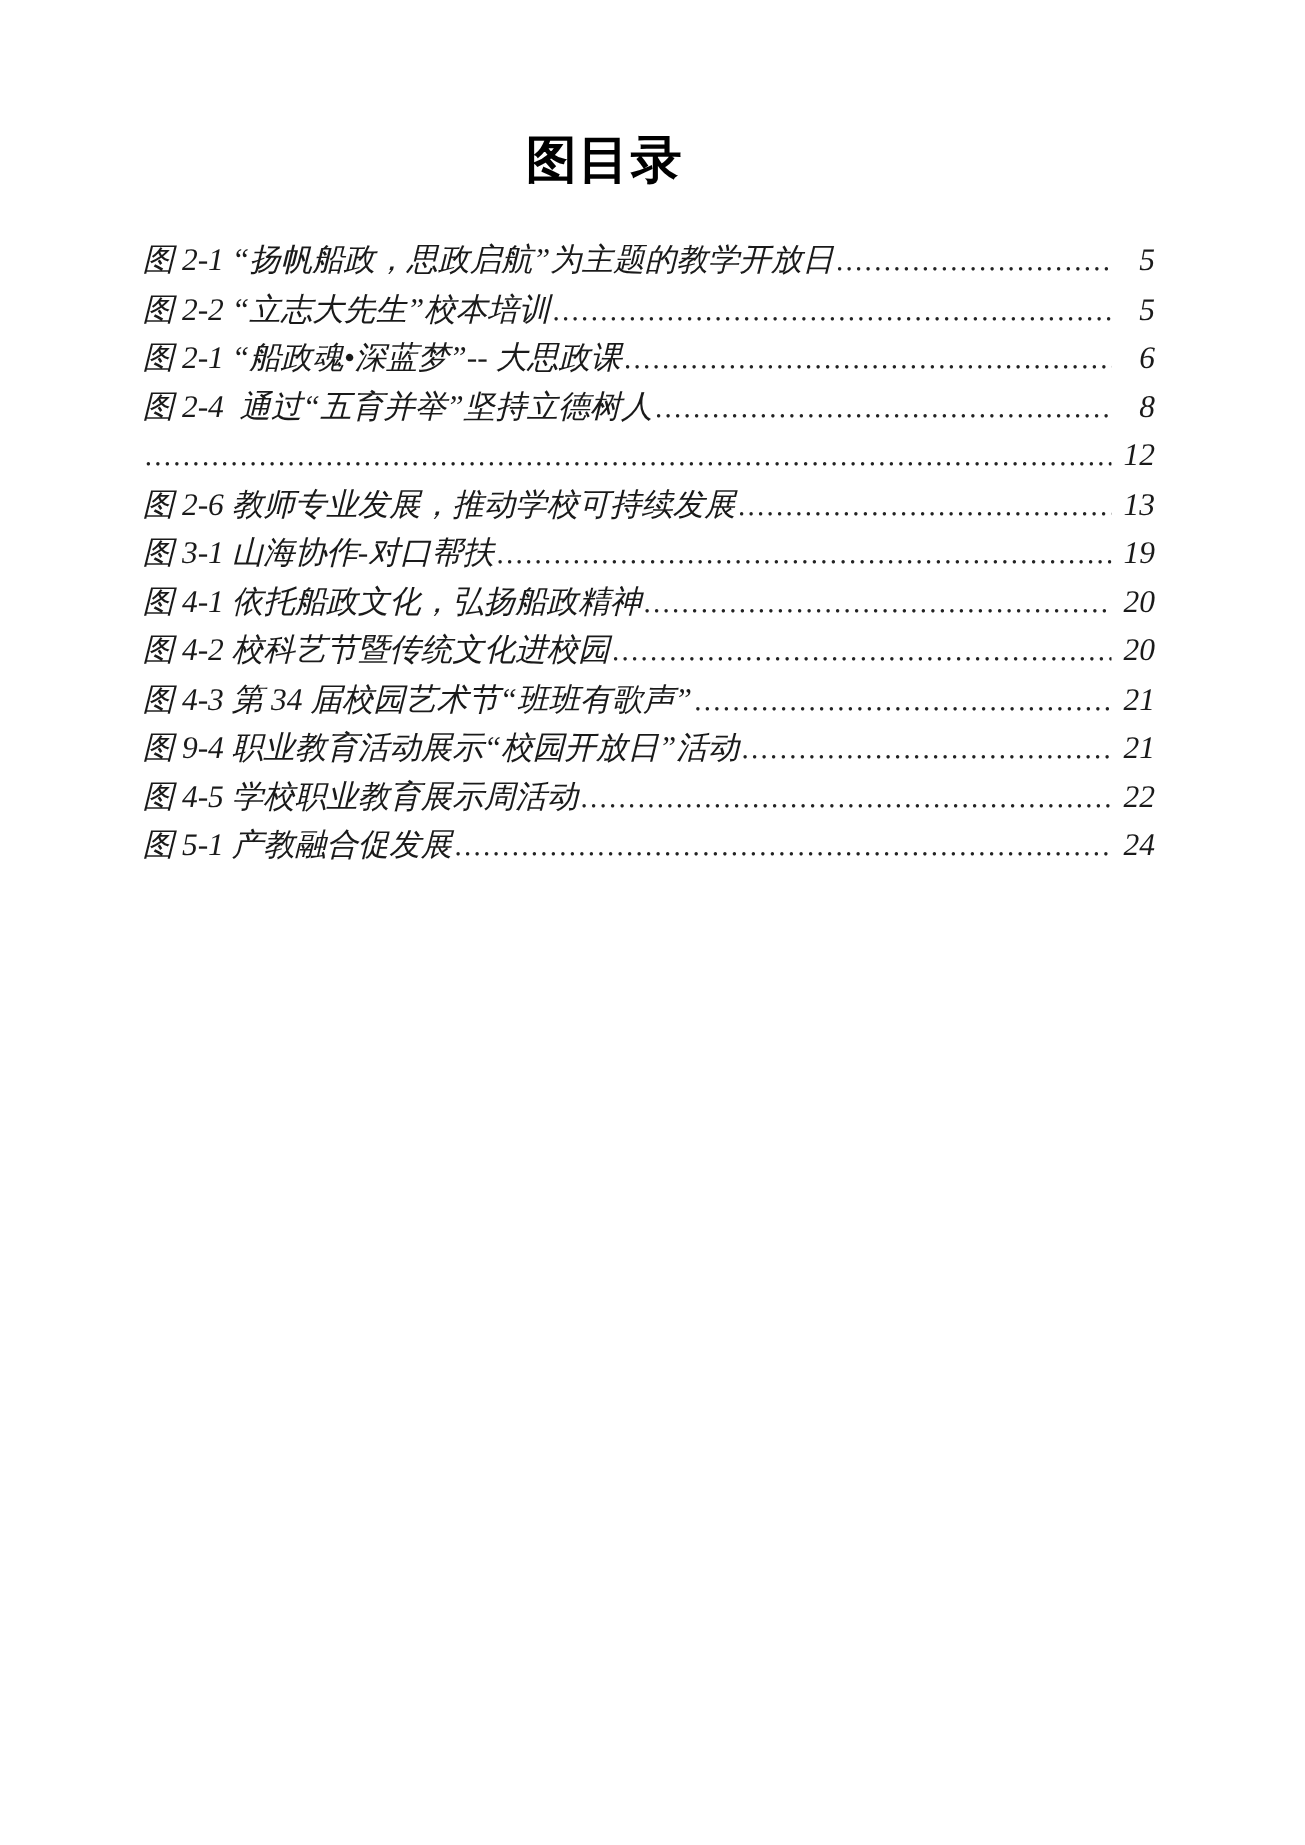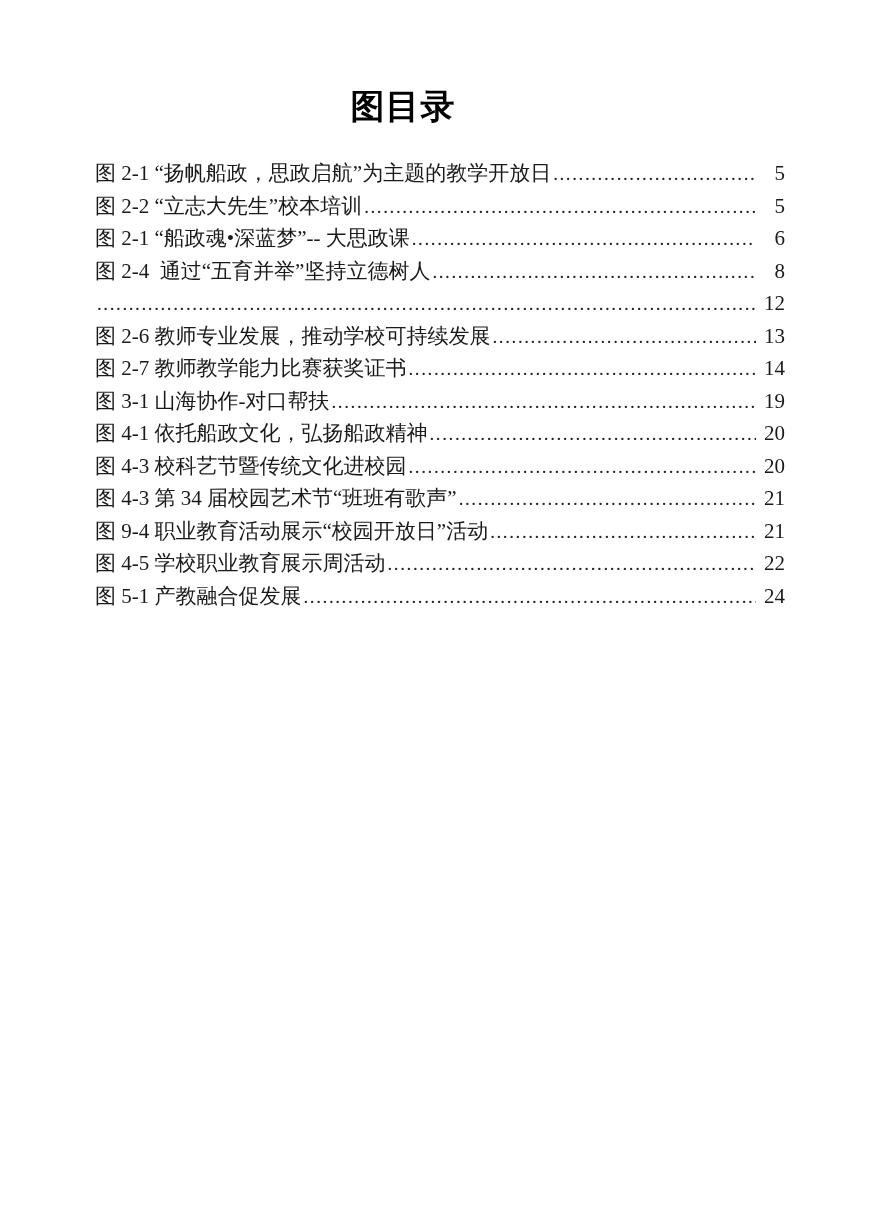--- a/index.html
+++ b/index.html
@@ -26,21 +26,22 @@
     font-family: "Liberation Sans", "DejaVu Sans", sans-serif;
     font-weight: bold;
     font-size: 34px;
     letter-spacing: 1px;
     color: #000000;
   }
   .toc {
     position: absolute;
     top: 157px;
     left: 95px;
-    right: 85px;
+    right: 100px;
+    font-style: italic;
   }
   .toc-row {
     display: flex;
     align-items: baseline;
     height: 32.5px;
     line-height: 32.5px;
     font-size: 21px;
   }
   .toc-label {
     white-space: pre;
@@ -101,42 +102,37 @@
     <span class="dot-leader"></span>
     <span class="toc-page">12</span>
   </div>
 
   <div class="toc-row">
     <span class="toc-label">图 2-6 教师专业发展，推动学校可持续发展</span>
     <span class="dot-leader"></span>
     <span class="toc-page">13</span>
   </div>
 
-  <div class="toc-row">
-    <span class="toc-label">图 2-7 教师教学能力比赛获奖证书</span>
-    <span class="dot-leader"></span>
-    <span class="toc-page">14</span>
-  </div>
 
 
 
   <div class="toc-row">
     <span class="toc-label">图 3-1 山海协作-对口帮扶</span>
     <span class="dot-leader"></span>
     <span class="toc-page">19</span>
   </div>
 
   <div class="toc-row">
     <span class="toc-label">图 4-1 依托船政文化，弘扬船政精神</span>
     <span class="dot-leader"></span>
     <span class="toc-page">20</span>
   </div>
 
   <div class="toc-row">
-    <span class="toc-label">图 4-3 校科艺节暨传统文化进校园</span>
+    <span class="toc-label">图 4-2 校科艺节暨传统文化进校园</span>
     <span class="dot-leader"></span>
     <span class="toc-page">20</span>
   </div>
 
   <div class="toc-row">
     <span class="toc-label">图 4-3 第 34 届校园艺术节“班班有歌声”</span>
     <span class="dot-leader"></span>
     <span class="toc-page">21</span>
   </div>
 

